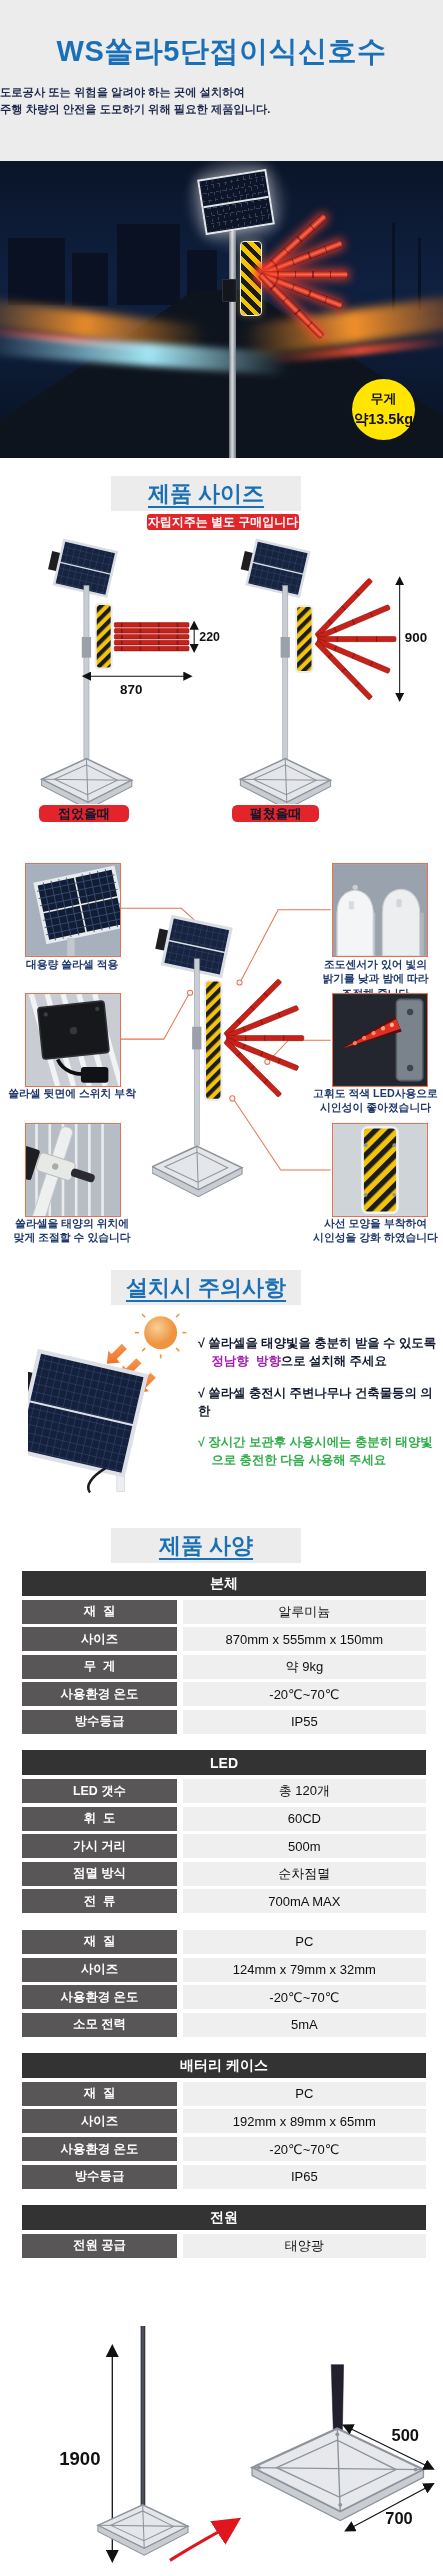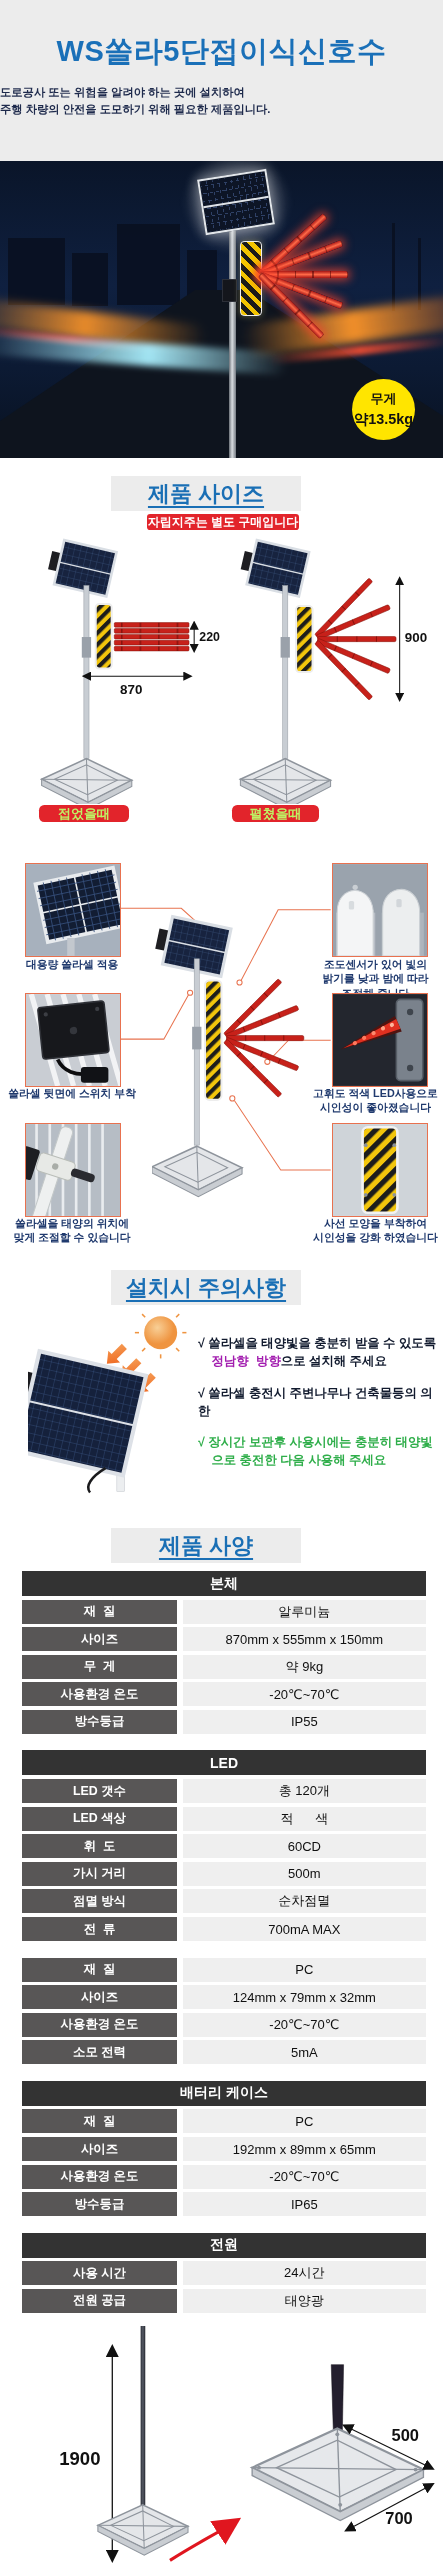--- a/index.html
+++ b/index.html
@@ -56,21 +56,21 @@
   #weight-badge .l1{font-size:13px;}
   #weight-badge .l2{font-size:14.4px;margin-top:2.1px;}
 
   
   .sec-title-box{position:absolute;left:111px;width:190px;height:35px;background:#ececec;
       display:flex;align-items:center;justify-content:center;}
   .sec-title{color:#1a6fb5;font-size:22px;font-weight:800;text-decoration:underline;
       text-decoration-thickness:2.1px;text-underline-offset:5.2px;}
   .red-badge{position:absolute;background:#e2242b;color:#fff;font-weight:700;display:flex;
       align-items:center;justify-content:center;border-radius:3.1px;}
-  .pill{position:absolute;background:#e2242b;color:#bef264;font-weight:700;font-size:13px;
+  .pill{position:absolute;background:#e2242b;color:#0f172a;font-weight:700;font-size:13px;
       display:flex;align-items:center;justify-content:center;border-radius:5.2px;}
 
   
   .photo-box{position:absolute;width:94px;height:92px;border:1px solid #e8714f;background:#fff;overflow:hidden;}
   .cap{position:absolute;color:#203a6e;font-weight:700;font-size:10.8px;text-align:center;line-height:14.4px;}
 
   
   .bullet{position:absolute;left:198px;width:240px;color:#111a2e;font-size:12.4px;font-weight:700;line-height:17.5px;}
   .bullet .indent{padding-left:13.4px;}
   .hl-orange{color:#a21caf;font-family:Liberation Mono, monospace;}
@@ -513,24 +513,20 @@
           <div class="cell-value">IP55</div>
         </div>
       </div>
       <div class="spec-table">
         <div class="spec-header">LED</div>
         <div class="spec-row">
           <div class="cell-label">LED 갯수</div>
           <div class="cell-value">총 120개</div>
         </div>
         <div class="spec-row">
-          <div class="cell-label">LED 색상</div>
-          <div class="cell-value">적      색</div>
-        </div>
-        <div class="spec-row">
           <div class="cell-label">휘  도</div>
           <div class="cell-value">60CD</div>
         </div>
         <div class="spec-row">
           <div class="cell-label">가시 거리</div>
           <div class="cell-value">500m</div>
         </div>
         <div class="spec-row">
           <div class="cell-label">점멸 방식</div>
           <div class="cell-value">순차점멸</div>
@@ -572,24 +568,20 @@
           <div class="cell-label">사용환경 온도</div>
           <div class="cell-value">-20℃~70℃</div>
         </div>
         <div class="spec-row">
           <div class="cell-label">방수등급</div>
           <div class="cell-value">IP65</div>
         </div>
       </div>
       <div class="spec-table">
         <div class="spec-header">전원</div>
-        <div class="spec-row">
-          <div class="cell-label">사용 시간</div>
-          <div class="cell-value">24시간</div>
-        </div>
         <div class="spec-row">
           <div class="cell-label">전원 공급</div>
           <div class="cell-value">태양광</div>
         </div>
       </div>
     </div>
 
   <svg class="abs" style="left:0;top:2318px" width="443" height="289" viewBox="0 0 860 560">
     <defs>
       <marker id="ahs" markerWidth="10" markerHeight="10" refX="8" refY="5" orient="auto-start-reverse">

